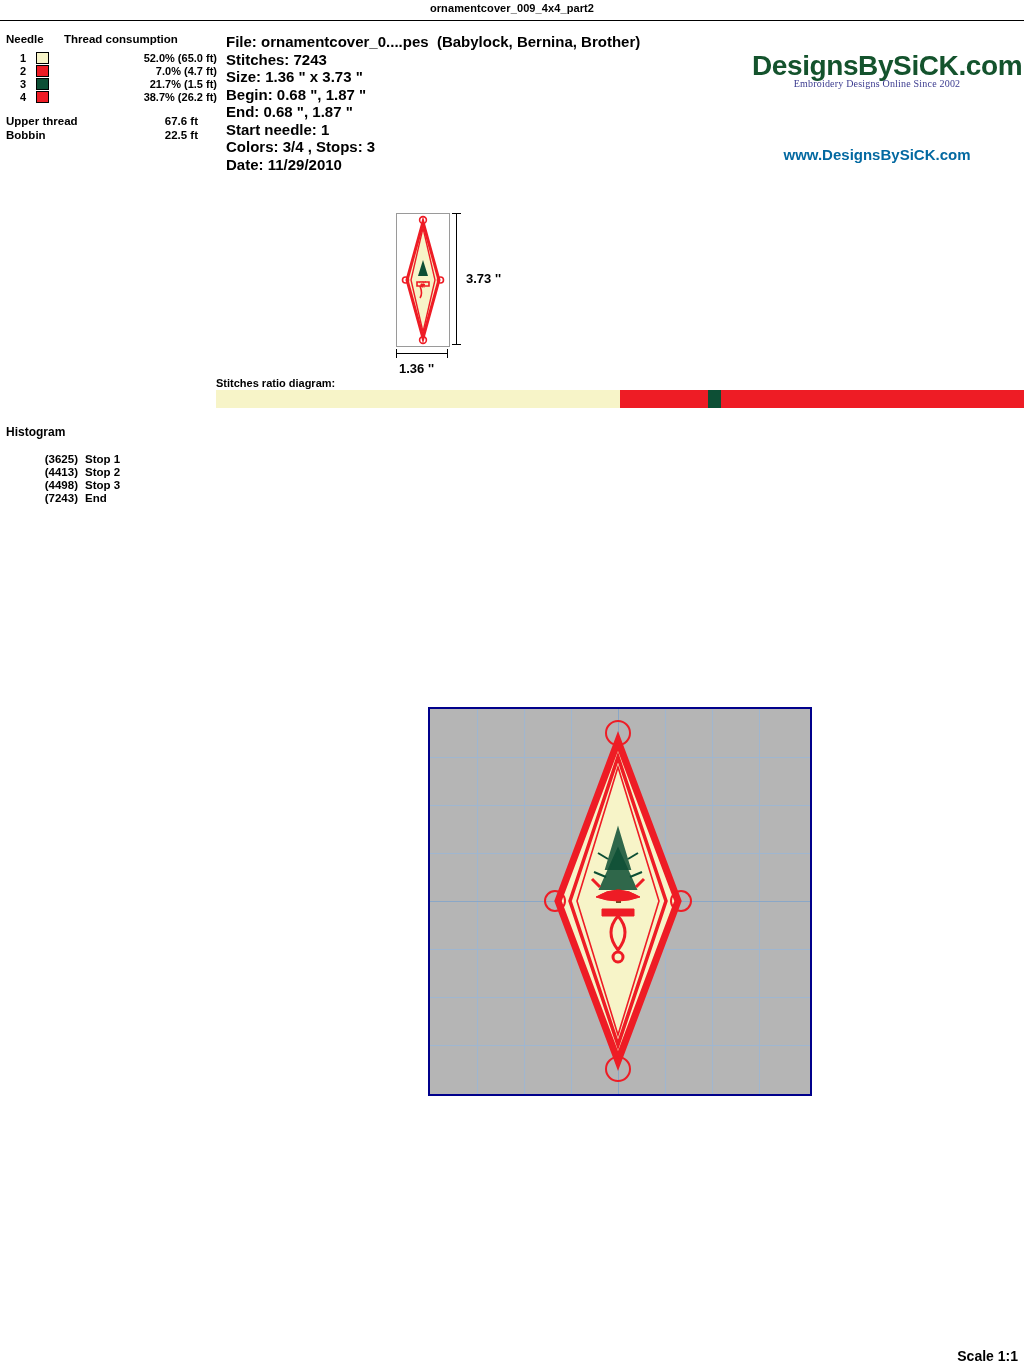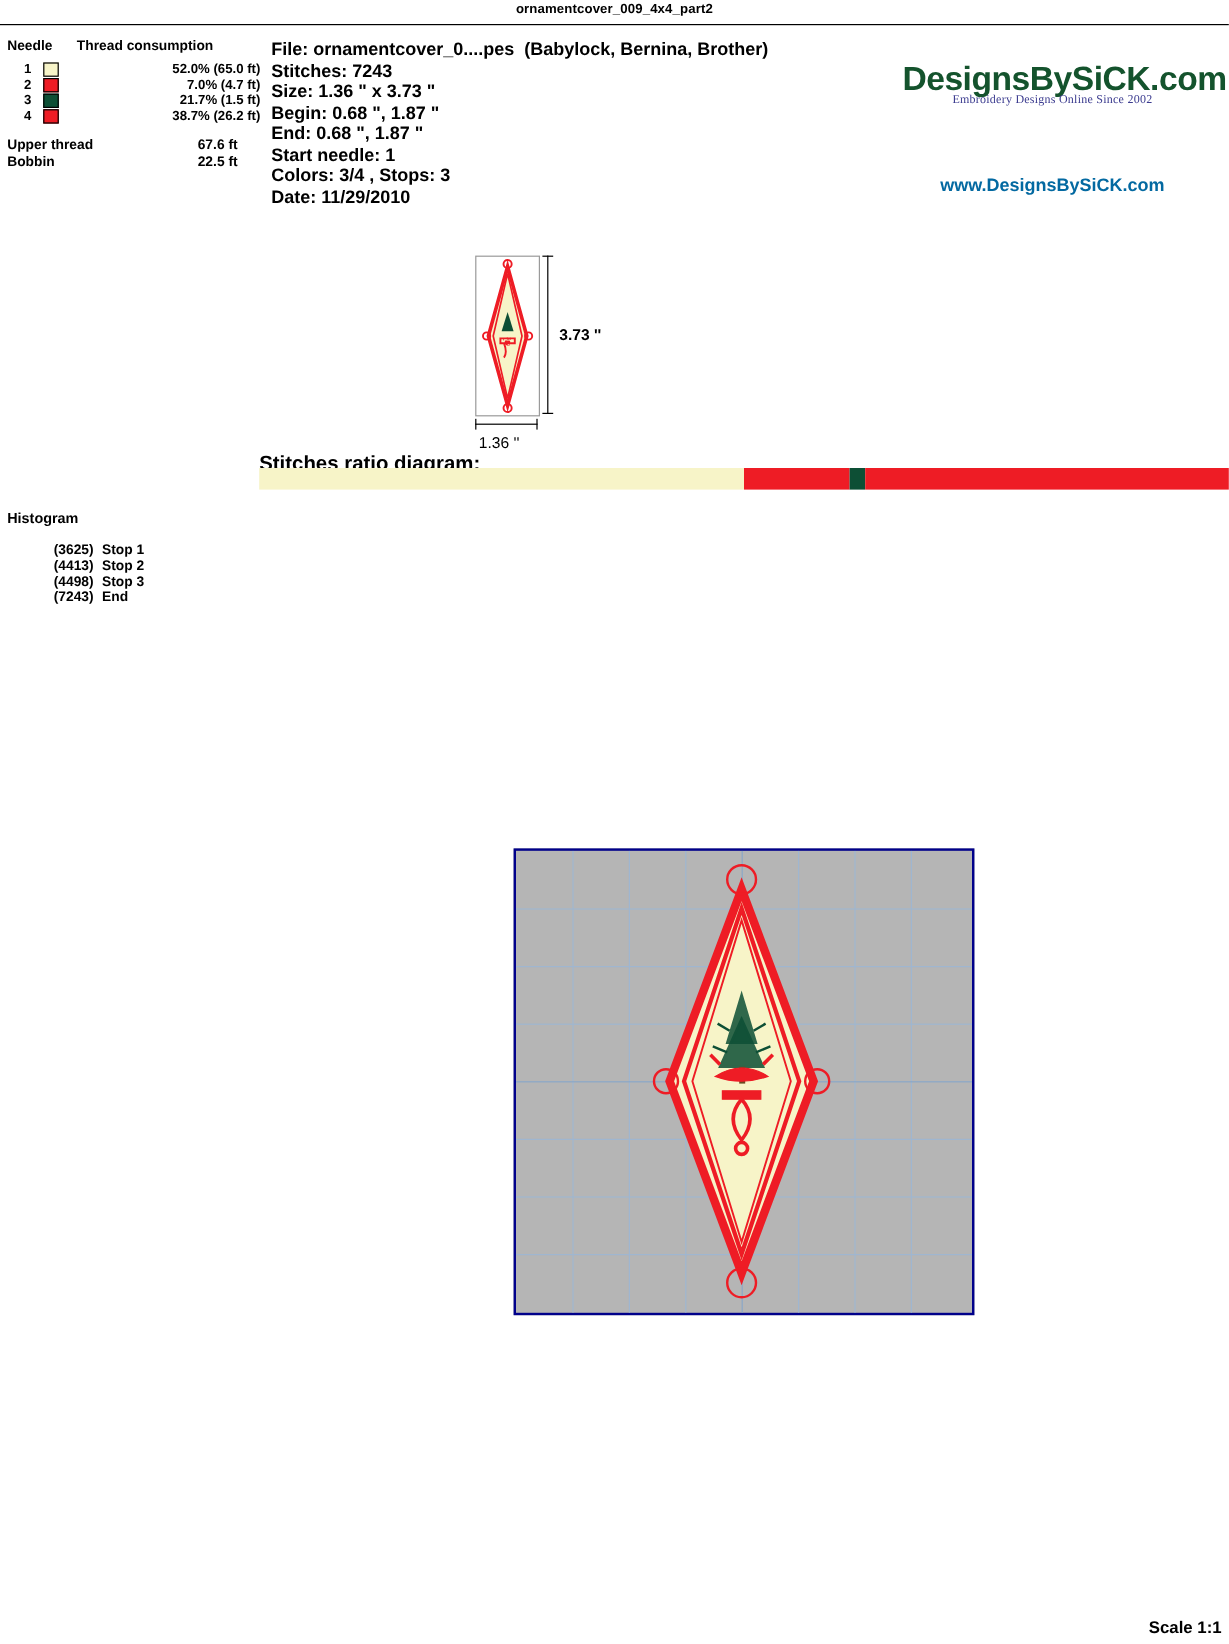--- a/index.html
+++ b/index.html
@@ -204,28 +204,28 @@
     width: 1px;
     background: #000;
   }
   .dim-h .cap-l { left: 0; }
   .dim-h .cap-r { right: 0; }
   .dim-h-label {
     position: absolute;
     left: 3px;
     top: 148px;
     font-size: 13px;
-    font-weight: normal;
+    font-weight: bold;
   }
   
   .ratio-label {
     position: absolute;
     top: 377px;
     left: 216px;
-    font-size: 17px;
+    font-size: 11px;
     font-weight: bold;
   }
   .ratio-bar {
     position: absolute;
     top: 390px;
     left: 216px;
     width: 808px;
     height: 18px;
     display: flex;
   }

